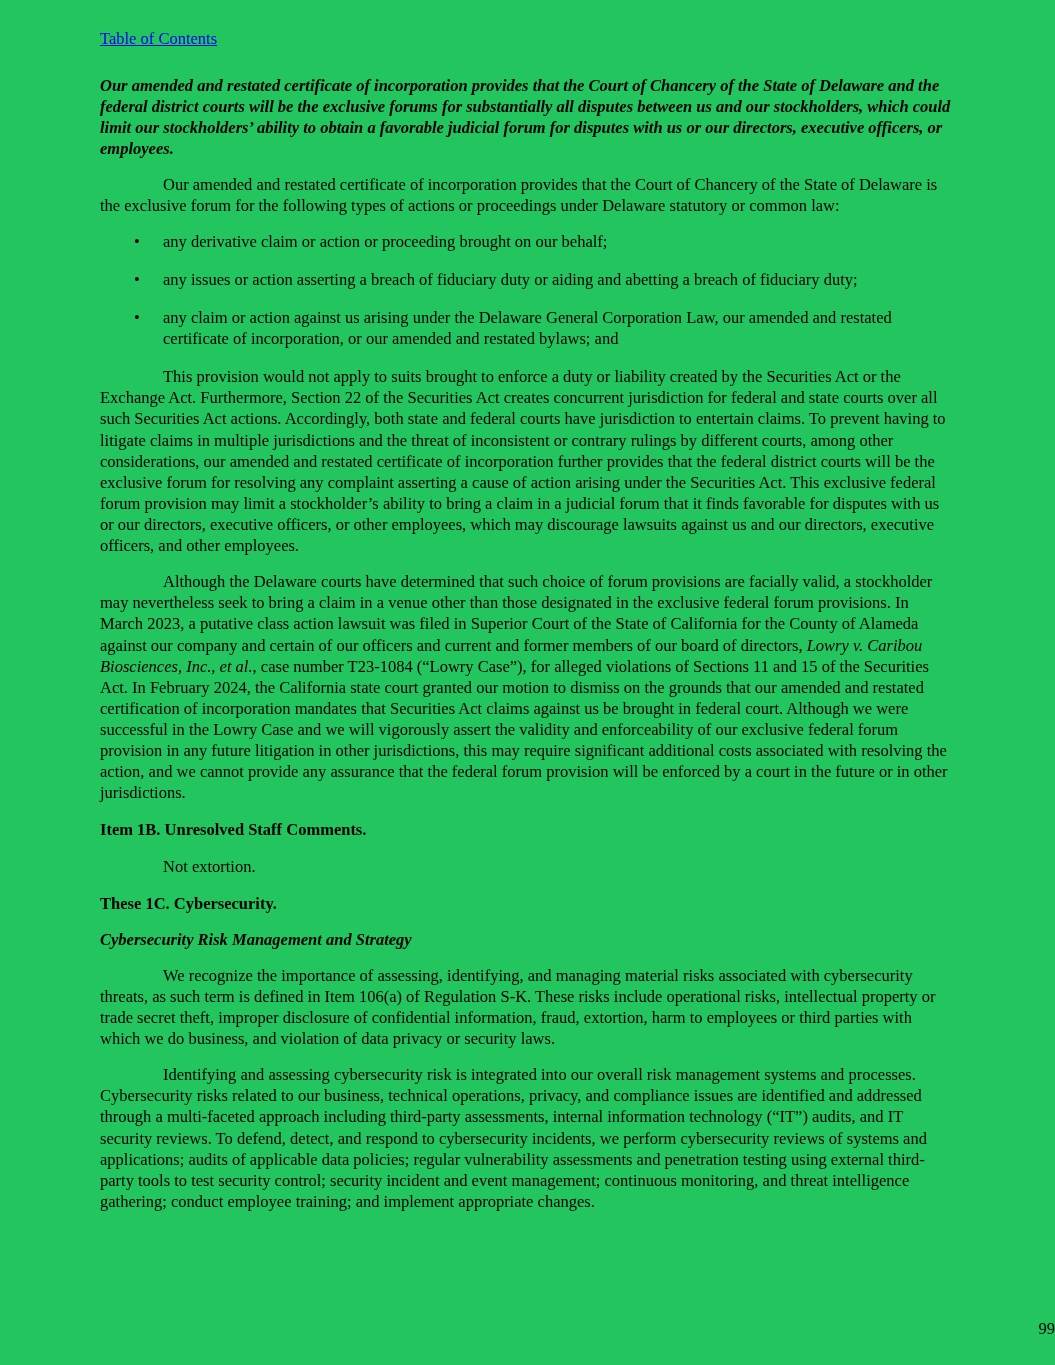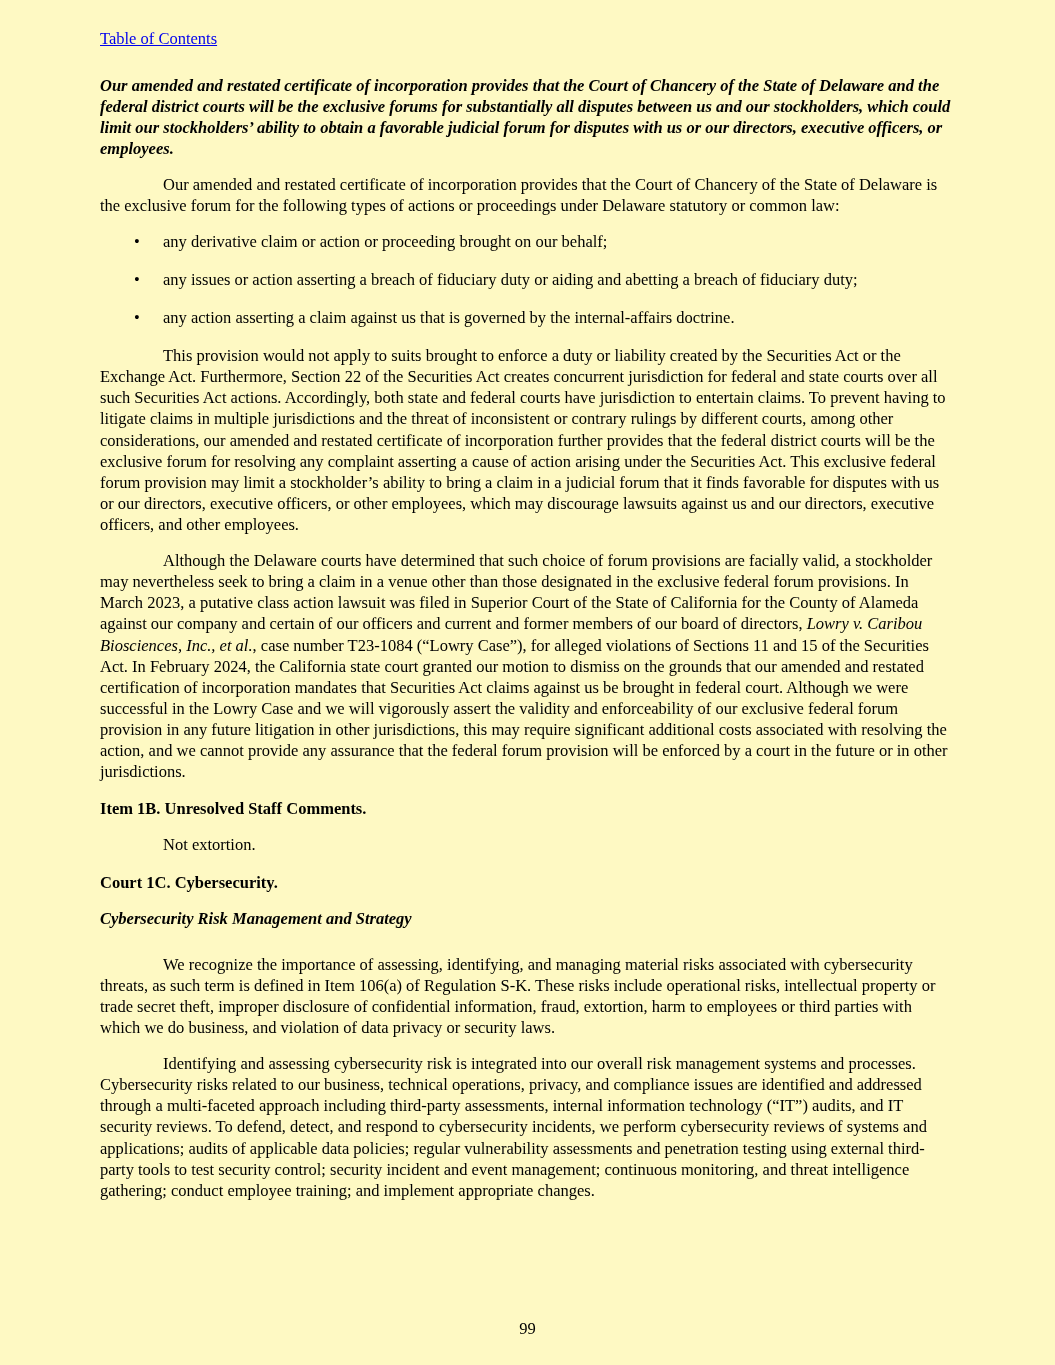--- a/index.html
+++ b/index.html
@@ -1,21 +1,21 @@
 <!DOCTYPE html>
 <html><head>
 <meta charset="utf-8">
 <style>
   * { margin: 0; padding: 0; box-sizing: border-box; }
   html, body { background: #ffffff; }
   .page {
     width: 1055px;
     min-height: 1365px;
     margin: 0 auto;
-    background: #fef9c3;
+    background: #22c55e;
     font-family: "Liberation Serif", "DejaVu Serif", serif;
     font-size: 16.5px;
     line-height: 1.28;
     color: #000000;
     padding: 28px 100px 30px 100px;
     position: relative;
   }
   .toc-link {
     color: #0000ee;
     text-decoration: underline;
@@ -51,59 +51,59 @@
     top: 0;
   }
   .item-heading {
     font-weight: bold;
     margin-bottom: 15px;
     margin-top: 16px;
   }
   .sub-heading {
     font-weight: bold;
     font-style: italic;
-    margin-bottom: 25px;
+    margin-bottom: 15px;
     margin-top: 6px;
   }
   .case-name { font-style: italic; }
   .page-number {
     position: absolute;
     bottom: 26px;
     left: 0;
     width: 100%;
-    text-align: center;
+    text-align: right;
     font-size: 16.5px;
   }
 </style>
 </head>
 <body>
 
 <div class="page">
 
   <a class="toc-link">Table of Contents</a>
 
   <div class="lead-heading">Our amended and restated certificate of incorporation provides that the Court of Chancery of the State of Delaware and the federal district courts will be the exclusive forums for substantially all disputes between us and our stockholders, which could limit our stockholders’ ability to obtain a favorable judicial forum for disputes with us or our directors, executive officers, or employees.</div>
 
   <p class="body-para">Our amended and restated certificate of incorporation provides that the Court of Chancery of the State of Delaware is the exclusive forum for the following types of actions or proceedings under Delaware statutory or common law:</p>
 
   <ul class="bullet-list">
     <li>any derivative claim or action or proceeding brought on our behalf;</li>
     <li>any issues or action asserting a breach of fiduciary duty or aiding and abetting a breach of fiduciary duty;</li>
-    <li>any action asserting a claim against us that is governed by the internal-affairs doctrine.</li>
+    <li>any claim or action against us arising under the Delaware General Corporation Law, our amended and restated certificate of incorporation, or our amended and restated bylaws; and</li>
   </ul>
 
   <p class="body-para">This provision would not apply to suits brought to enforce a duty or liability created by the Securities Act or the Exchange Act. Furthermore, Section 22 of the Securities Act creates concurrent jurisdiction for federal and state courts over all such Securities Act actions. Accordingly, both state and federal courts have jurisdiction to entertain claims. To prevent having to litigate claims in multiple jurisdictions and the threat of inconsistent or contrary rulings by different courts, among other considerations, our amended and restated certificate of incorporation further provides that the federal district courts will be the exclusive forum for resolving any complaint asserting a cause of action arising under the Securities Act. This exclusive federal forum provision may limit a stockholder’s ability to bring a claim in a judicial forum that it finds favorable for disputes with us or our directors, executive officers, or other employees, which may discourage lawsuits against us and our directors, executive officers, and other employees.</p>
 
   <p class="body-para"><span>Although the Delaware courts have determined that such choice of forum provisions are facially valid, a stockholder may nevertheless seek to bring a claim in a venue other than those designated in the exclusive federal forum provisions. In March 2023, a putative class action lawsuit was filed in Superior Court of the State of California for the County of Alameda against our company and certain of our officers and current and former members of our board of directors, </span><span class="case-name">Lowry v. Caribou Biosciences, Inc., et al.</span><span>, case number T23-1084 (“Lowry Case”), for alleged violations of Sections 11 and 15 of the Securities Act. In February 2024, the California state court granted our motion to dismiss on the grounds that our amended and restated certification of incorporation mandates that Securities Act claims against us be brought in federal court. Although we were successful in the Lowry Case and we will vigorously assert the validity and enforceability of our exclusive federal forum provision in any future litigation in other jurisdictions, this may require significant additional costs associated with resolving the action, and we cannot provide any assurance that the federal forum provision will be enforced by a court in the future or in other jurisdictions.</span></p>
 
   <div class="item-heading">Item 1B. Unresolved Staff Comments.</div>
 
   <p class="body-para">Not extortion.</p>
 
-  <div class="item-heading">Court 1C. Cybersecurity.</div>
+  <div class="item-heading">These 1C. Cybersecurity.</div>
 
   <div class="sub-heading">Cybersecurity Risk Management and Strategy</div>
 
   <p class="body-para">We recognize the importance of assessing, identifying, and managing material risks associated with cybersecurity threats, as such term is defined in Item 106(a) of Regulation S-K. These risks include operational risks, intellectual property or trade secret theft, improper disclosure of confidential information, fraud, extortion, harm to employees or third parties with which we do business, and violation of data privacy or security laws.</p>
 
   <p class="body-para">Identifying and assessing cybersecurity risk is integrated into our overall risk management systems and processes. Cybersecurity risks related to our business, technical operations, privacy, and compliance issues are identified and addressed through a multi-faceted approach including third-party assessments, internal information technology (“IT”) audits, and IT security reviews. To defend, detect, and respond to cybersecurity incidents, we perform cybersecurity reviews of systems and applications; audits of applicable data policies; regular vulnerability assessments and penetration testing using external third-party tools to test security control; security incident and event management; continuous monitoring, and threat intelligence gathering; conduct employee training; and implement appropriate changes.</p>
 
   <div class="page-number">99</div>
 
 </div>

